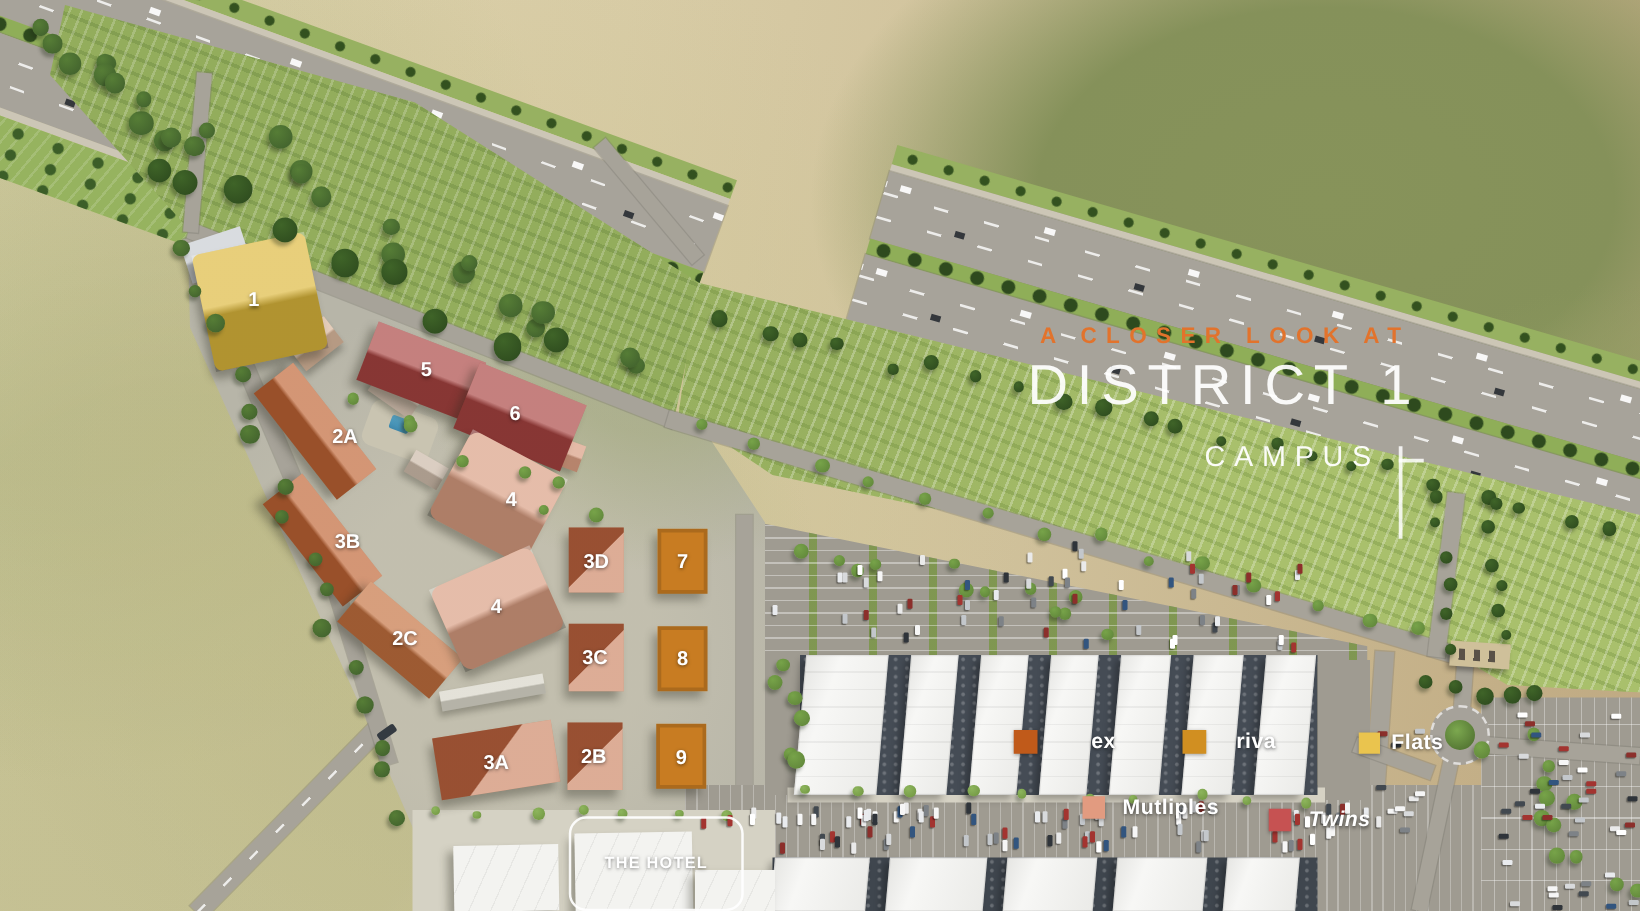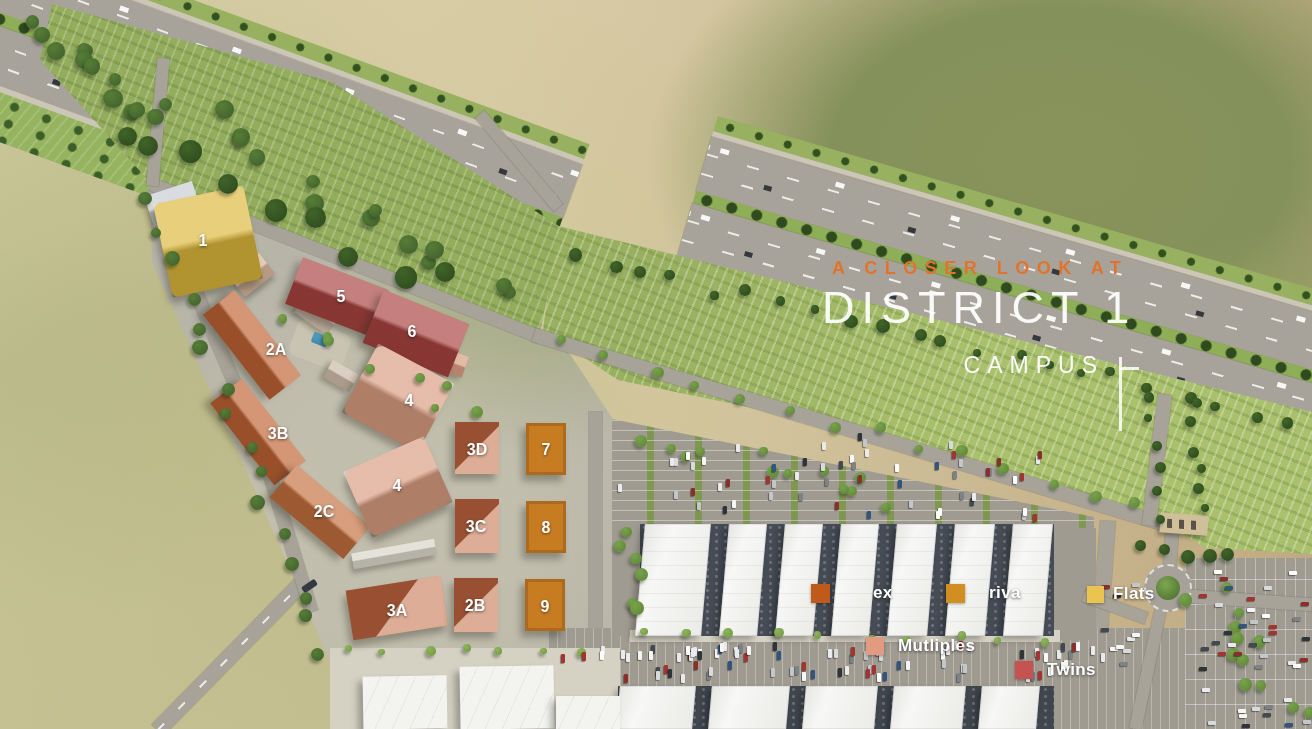--- a/index.html
+++ b/index.html
@@ -609,26 +609,29 @@
       <span class="legend-label" style="margin-left:24px;">riva</span>
     </div>
     <div class="legend-item" style="left:1087px;top:584px;">
       <span class="swatch" style="width: 17px; height: 17px; background: rgb(234, 196, 78);"></span>
       <span class="legend-label" style="margin-left:9px;">Flats</span>
     </div>
     <div class="legend-item" style="left:866px;top:636px;">
       <span class="swatch" style="width: 18px; height: 18px; background: rgb(226, 155, 128);"></span>
       <span class="legend-label" style="margin-left:14px;">Mutliples</span>
     </div>
-    <div class="legend-item" style="left:1015px;top:660px;">
+    <div class="legend-item" style="left:1015px;top:646px;font-style:italic;">
       <span class="swatch" style="width: 18px; height: 18px; background: rgb(198, 82, 82);"></span>
       <span class="legend-label" style="margin-left:14px;">Twins</span>
     </div>
   </div>
 
+  <div class="hotel-box">
+    <span class="hotel-label">THE HOTEL</span>
+  </div>
 
   <div>
     <div class="t-eyebrow">A CLOSER LOOK AT</div>
     <div class="t-main">DISTRICT 1</div>
     <div class="t-sub">CAMPUS</div>
     <div class="flag" style="left:1119px;top:357px;width:3px;height:74px;"></div>
     <div class="flag" style="left:1119px;top:367px;width:20px;height:3px;"></div>
   </div>
 
 </div>

